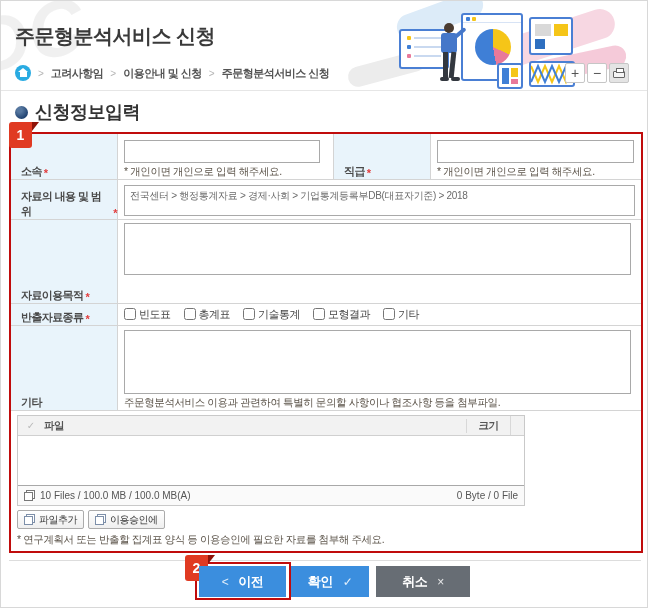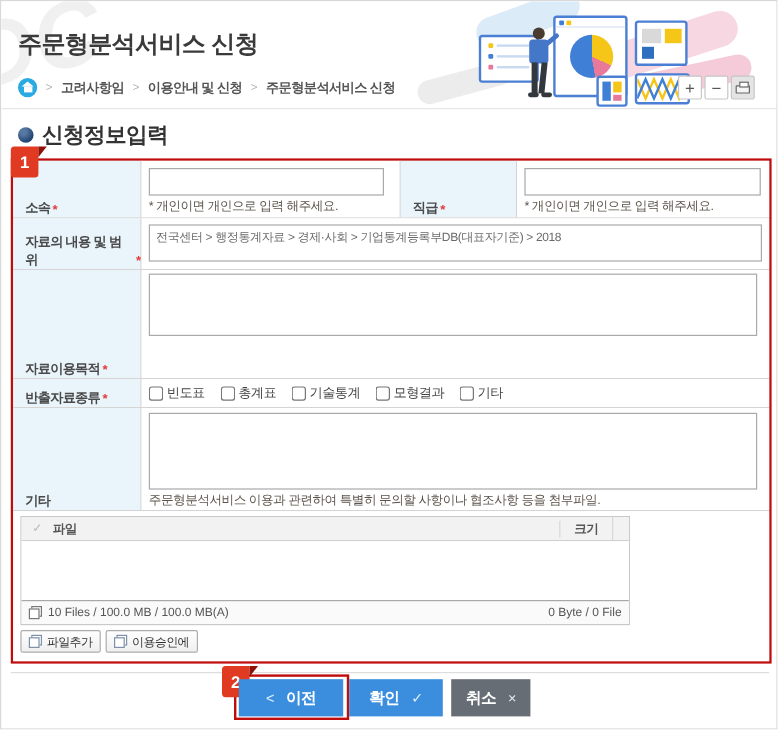--- a/index.html
+++ b/index.html
@@ -125,21 +125,21 @@
   .fbtn { height:19px; border:1px solid #ababab; background:linear-gradient(#fff,#efefef); border-radius:2px; font-size:10px; color:#333; letter-spacing:-0.5px; display:flex; align-items:center; gap:4px; padding:0 6px; cursor:pointer; }
   .fbtn .copy-icon:before, .fbtn .copy-icon:after { border-color:#7d8fa9; }
   .attach-hint { margin-top:4px; }
 
   
   .divider { position:absolute; left:8px; top:559px; width:632px; border-top:1px solid #ddd; }
   .abtn { position:absolute; top:565px; height:31px; border:none; color:#fff; font-size:13px; font-weight:bold; letter-spacing:-0.5px; cursor:pointer; display:flex; align-items:center; justify-content:center; gap:10px; z-index:9; }
   .abtn .ic { font-size:12px; font-weight:normal; color:rgba(255,255,255,0.85); }
   .btn-prev { left:198px; width:87px; background:#3b8ede; }
   .btn-confirm { left:290px; width:78px; background:#3b8ede; }
-  .btn-cancel { left:375px; width:66px; background:#676d74; }
+  .btn-cancel { left:375px; width:94px; background:#676d74; }
 </style>
 </head>
 <body>
 
 <div class="page">
 
   <div class="header">
     <div class="watermark">SDC</div>
     <div class="illu">
       <div class="blob b3"></div>
@@ -327,20 +327,21 @@
         <div class="fbtns">
           <button class="fbtn">
             <span class="copy-icon"></span>
             <span>파일추가</span>
           </button>
           <button class="fbtn">
             <span class="copy-icon"></span>
             <span>이용승인에</span>
           </button>
         </div>
+        <div class="hint attach-hint">* 연구계획서 또는 반출할 집계표 양식 등 이용승인에 필요한 자료를 첨부해 주세요.</div>
       </div>
     </div>
 
   </div>
 
   <div class="divider"></div>
 
   <div class="badge badge2">2</div>
   <div class="annot2-box"></div>
 

